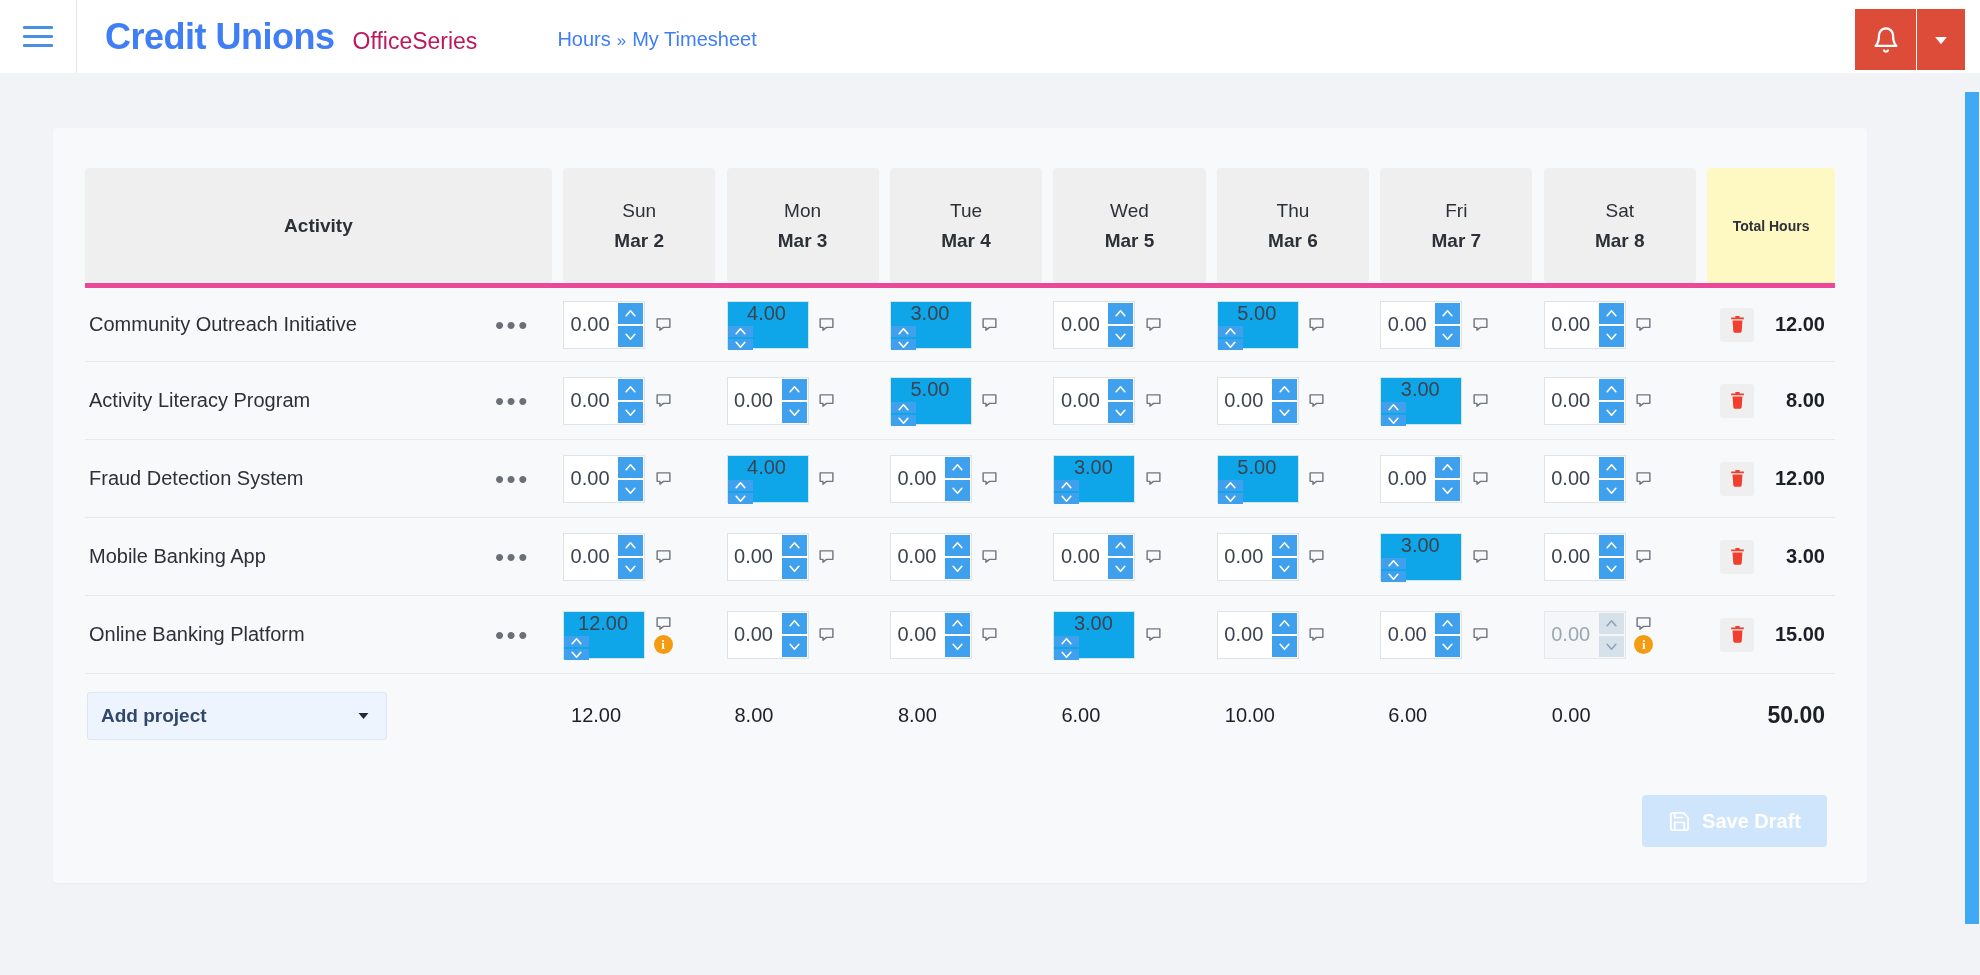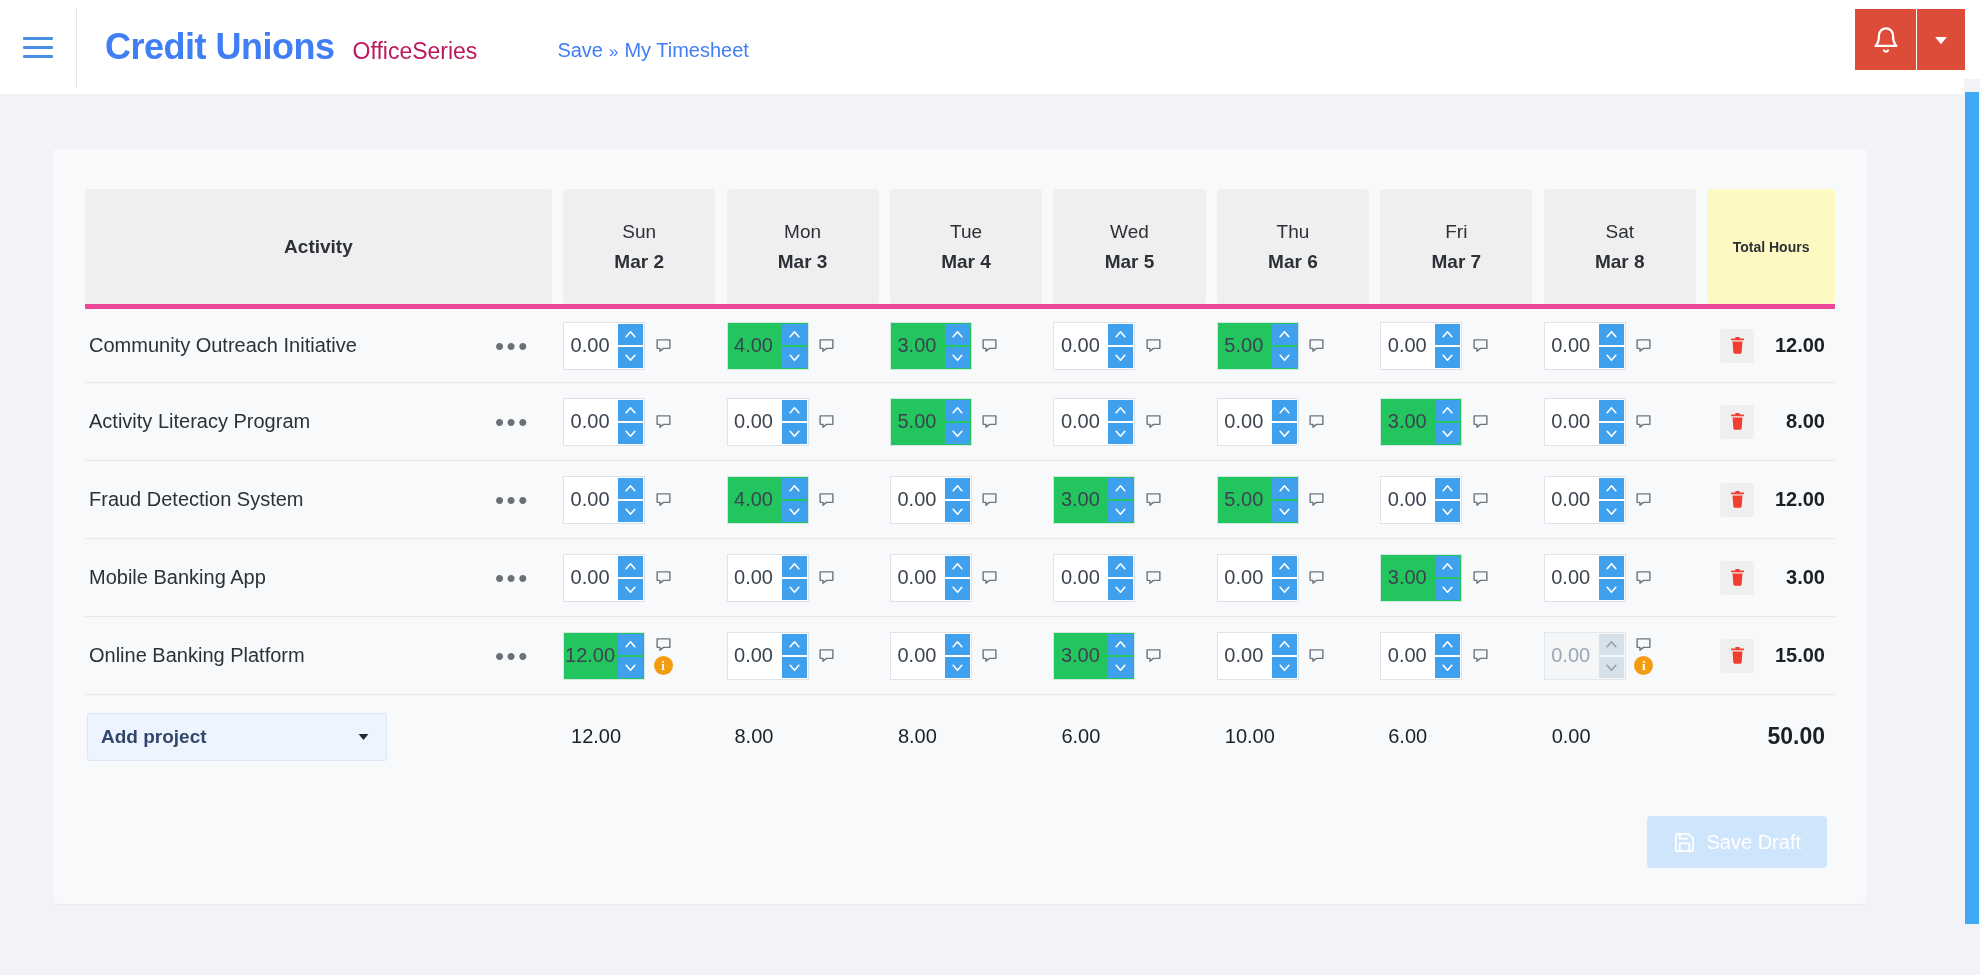--- a/index.html
+++ b/index.html
@@ -8,21 +8,21 @@
     width: 1980px;
     height: 975px;
     overflow: hidden;
     background: #f1f3f6;
     font-family: "Liberation Sans", sans-serif;
   }
 
   
   .topbar {
     position: relative;
-    height: 94px;
+    height: 73px;
     background: #ffffff;
     display: flex;
     align-items: center;
   }
   .hamburger {
     width: 76px;
     display: flex;
     flex-direction: column;
     align-items: center;
     justify-content: center;
@@ -235,22 +235,23 @@
   .spinner {
     position: relative;
     display: flex;
     align-items: stretch;
     width: 82px;
     height: 48px;
     background: #ffffff;
     border: 1px solid #dfe3e8;
   }
   .spinner.filled {
-    background: #22c55e;
+    background: #0ea5e9;
     border-color: #d3e7e0;
+    flex-direction: column;
   }
   .spinner.disabled {
     background: #f4f6f8;
     border-color: #e4e8ec;
   }
   .spinner .val {
     flex: 1;
     display: flex;
     align-items: center;
     justify-content: center;
@@ -377,21 +378,21 @@
   }
   .btn {
     height: 52px;
     border: none;
     border-radius: 4px;
     display: inline-flex;
     align-items: center;
     gap: 11px;
     padding: 8px 26px;
     font-size: 20px;
-    font-weight: normal;
+    font-weight: bold;
     font-family: "Liberation Sans", sans-serif;
   }
   .btn-draft {
     background: #cfe5fb;
     color: #ffffff;
     cursor: default;
   }
   .btn-submit {
     background: #3fa0ee;
     color: #ffffff;
@@ -406,21 +407,21 @@
     <span></span>
       <span></span>
       <span></span>
   </div>
   <div class="brand-divider"></div>
   <div class="brand-wrap">
     <span class="brand-title">Credit Unions</span>
     <span class="brand-sub">OfficeSeries</span>
   </div>
   <div class="breadcrumb">
-    <a>Save</a>
+    <a>Hours</a>
     <span class="sep">»</span>
     <a>My Timesheet</a>
   </div>
 
   <div class="topbar-right">
     <button class="notif-btn">
       <svg width="28" height="28" viewBox="0 0 24 24" fill="none" stroke="#ffffff" stroke-width="1.9" stroke-linecap="round" stroke-linejoin="round">
         <path d="M18 8A6 6 0 0 0 6 8c0 7-3 9-3 9h18s-3-2-3-9"></path>
         <path d="M13.73 21a2 2 0 0 1-3.46 0"></path>
       </svg>

